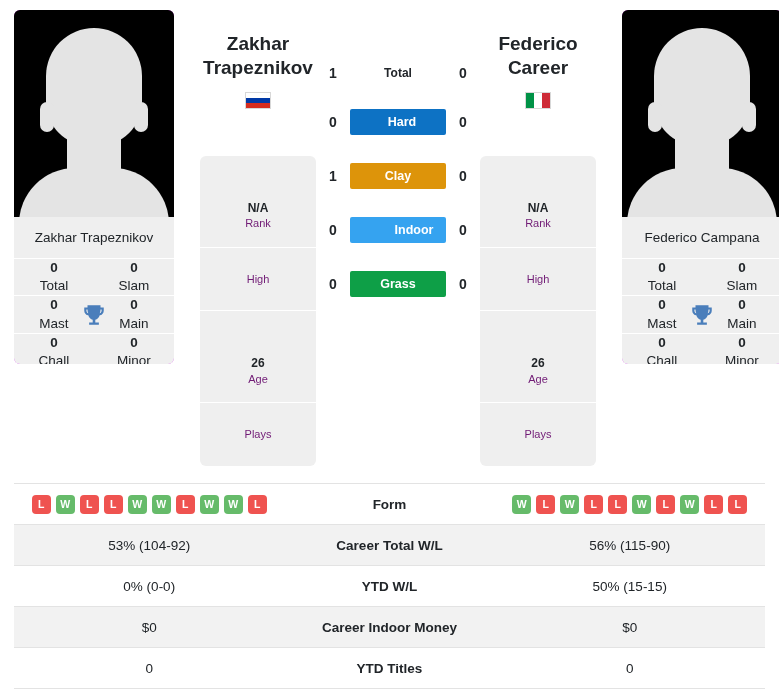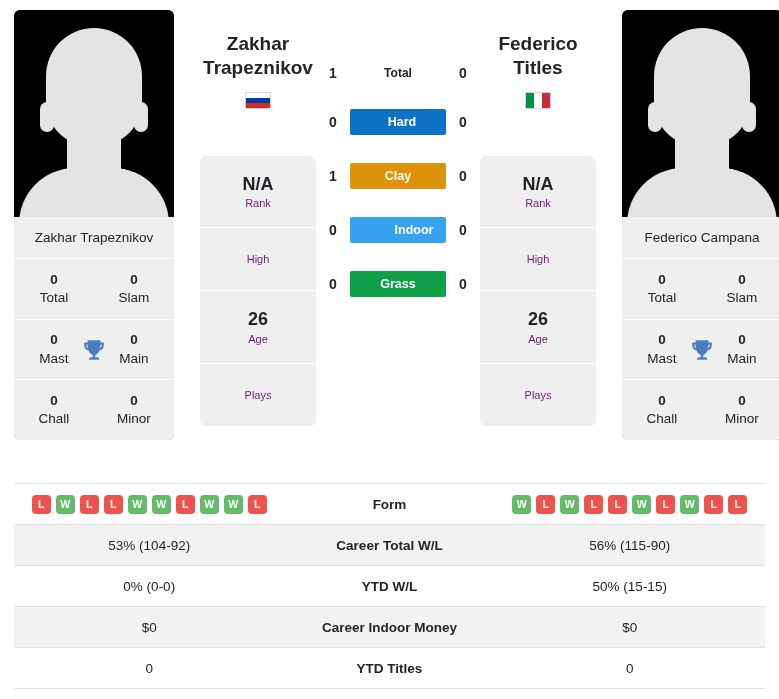--- a/index.html
+++ b/index.html
@@ -23,21 +23,21 @@
 
   
   .avatar-col {
     width: 160px;
     flex: 0 0 160px;
     background: #d946ef;
     border-radius: 6px;
     overflow: hidden;
     display: flex;
     flex-direction: column;
-    height: 430px;
+    height: 354px;
   }
 
   .avatar-photo {
     width: 100%;
     height: 207px;
     background: #000000;
     position: relative;
     overflow: hidden;
     flex: 0 0 207px;
   }
@@ -140,24 +140,25 @@
     overflow: hidden;
   }
   .info-block {
     border-bottom: 1px solid #ffffff;
     text-align: center;
     padding: 16px 4px;
     line-height: 1.35;
   }
   .info-block:last-child { border-bottom: none; }
   .info-val {
-    font-size: 18px;
+    font-size: 12px;
     font-weight: bold;
     display: block;
     color: #212529;
+    margin-top: 28px;
   }
   .info-lbl {
     font-size: 11px;
     display: block;
     color: #701a75;
   }
   .info-block.single { padding: 24px 8px; }
   .player-name {
     font-size: 19px;
     font-weight: bold;
@@ -370,21 +371,21 @@
         <div class="h2h-score">0</div>
         <div class="h2h-badge" style="background: rgb(14, 159, 71);">Grass</div>
         <div class="h2h-score">0</div>
       </div>
     </div>
 
   <div style="flex:0 0 116px; width:116px; margin-right:26px;">
     <div class="header-area">
       <div class="player-name">
         <span>Federico</span><br>
-        <span>Titles</span>
+        <span>Career</span>
       </div>
       <div class="flag flag-it"></div>
     </div>
     <div class="info-col" style="margin-top:47px;">
       <div class="info-block">
         <span class="info-val">N/A</span>
         <span class="info-lbl">Rank</span>
       </div>
       <div class="info-block single">
         <span class="info-lbl">High</span>

